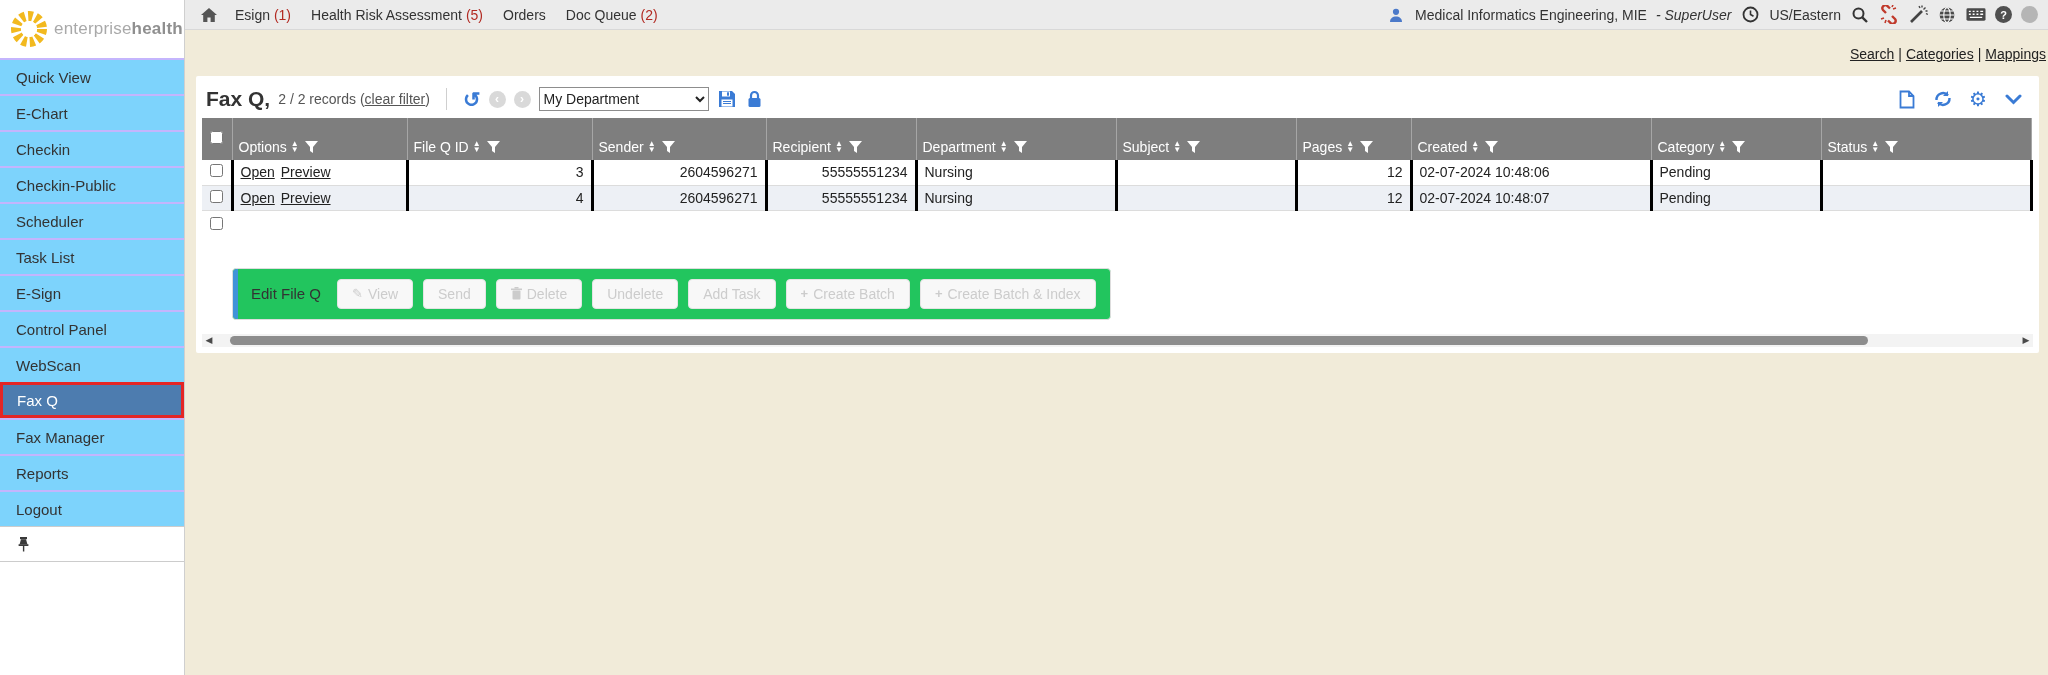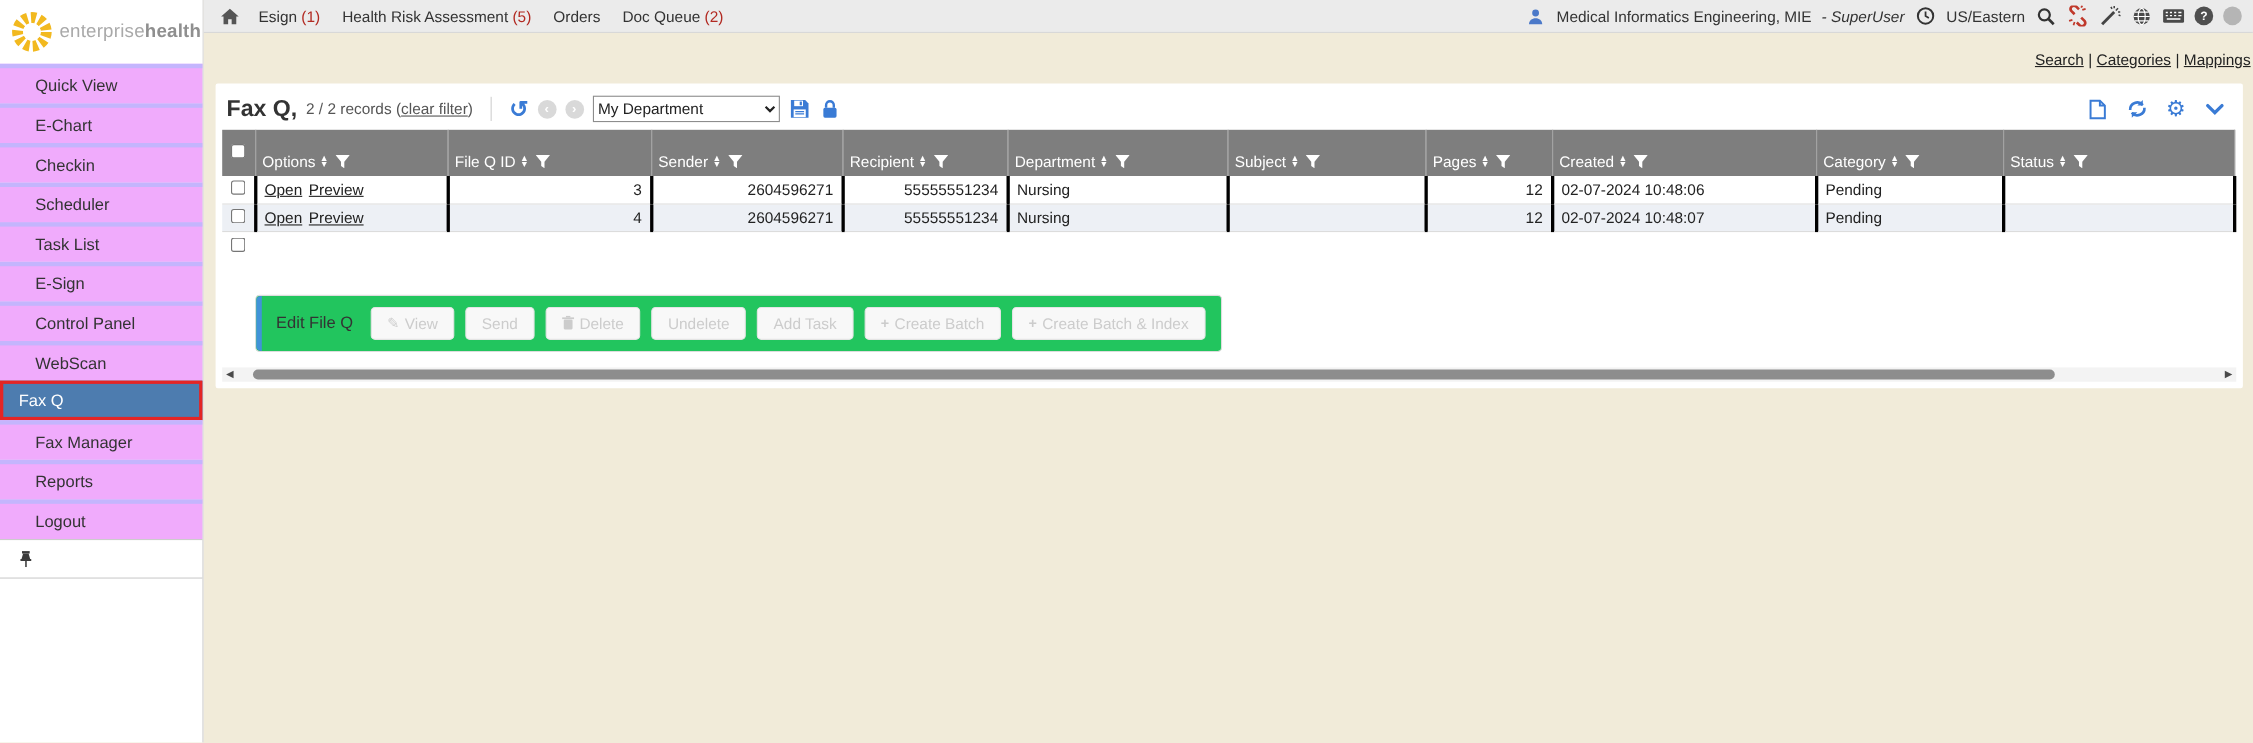--- a/index.html
+++ b/index.html
@@ -3,21 +3,21 @@
 <meta charset="utf-8">
 <style>
   * { margin:0; padding:0; box-sizing:border-box; }
   html,body { width:2048px; height:675px; overflow:hidden; font-family:"Liberation Sans", sans-serif; background:#f1ebd9; }
 
   
   .sidebar { position:absolute; left:0; top:0; width:185px; height:675px; background:#ffffff; border-right:1px solid #cfcfcf; z-index:5; }
   .logo-block { height:58px; display:flex; align-items:center; padding-left:10px; gap:6px; background:#fff; }
   .logo-text { font-size:17px; color:#a9a9a9; letter-spacing:0.2px; }
   .logo-text b { color:#8f8f8f; font-weight:bold; }
-  .side-item { height:36px; display:flex; align-items:center; padding-left:32px; font-size:15px; color:#333; border-top:4px solid #c4b5fd; background:#f0abfc; cursor:pointer; }
+  .side-item { height:36px; display:flex; align-items:center; padding-left:16px; font-size:15px; color:#333; border-top:2px solid #c4b5fd; background:#7dd3fc; cursor:pointer; }
   .side-item.selected { background:#4d7caf; color:#ffffff; border:3px solid #e42525; padding-left:14px; }
   .pin-row { height:36px; display:flex; align-items:center; padding-left:16px; border-top:1px solid #ccc; border-bottom:1px solid #ccc; }
 
   
   .topbar { position:absolute; left:185px; top:0; right:0; height:30px; background:#ebebeb; border-bottom:1px solid #d8d8d8; display:flex; align-items:center; padding:0 10px 0 14px; font-size:14px; color:#333; }
   .topnav { display:flex; align-items:center; gap:20px; margin-left:16px; }
   .topnav .nav-item { cursor:pointer; white-space:nowrap; }
   .count-red { color:#b22a22; }
   .topbar-right { margin-left:auto; display:flex; align-items:center; gap:9px; white-space:nowrap; }
   .role { font-style:italic; }
@@ -81,20 +81,21 @@
   <div class="logo-block">
     <svg width="38" height="38" viewBox="0 0 38 38">
       <circle cx="19" cy="19" r="13" fill="none" stroke="#f2b91f" stroke-width="10" stroke-dasharray="4.5 3"></circle>
       <circle cx="19" cy="19" r="8" fill="#fff"></circle>
     </svg>
     <div class="logo-text"><span>enterprise</span><b>health</b></div>
   </div>
   <div class="side-item">Quick View</div>
   <div class="side-item">E-Chart</div>
   <div class="side-item">Checkin</div>
+  <div class="side-item">Checkin-Public</div>
   <div class="side-item">Scheduler</div>
   <div class="side-item">Task List</div>
   <div class="side-item">E-Sign</div>
   <div class="side-item">Control Panel</div>
   <div class="side-item">WebScan</div>
   <div class="side-item selected">Fax Q</div>
   <div class="side-item">Fax Manager</div>
   <div class="side-item">Reports</div>
   <div class="side-item">Logout</div>
   <div class="pin-row">

